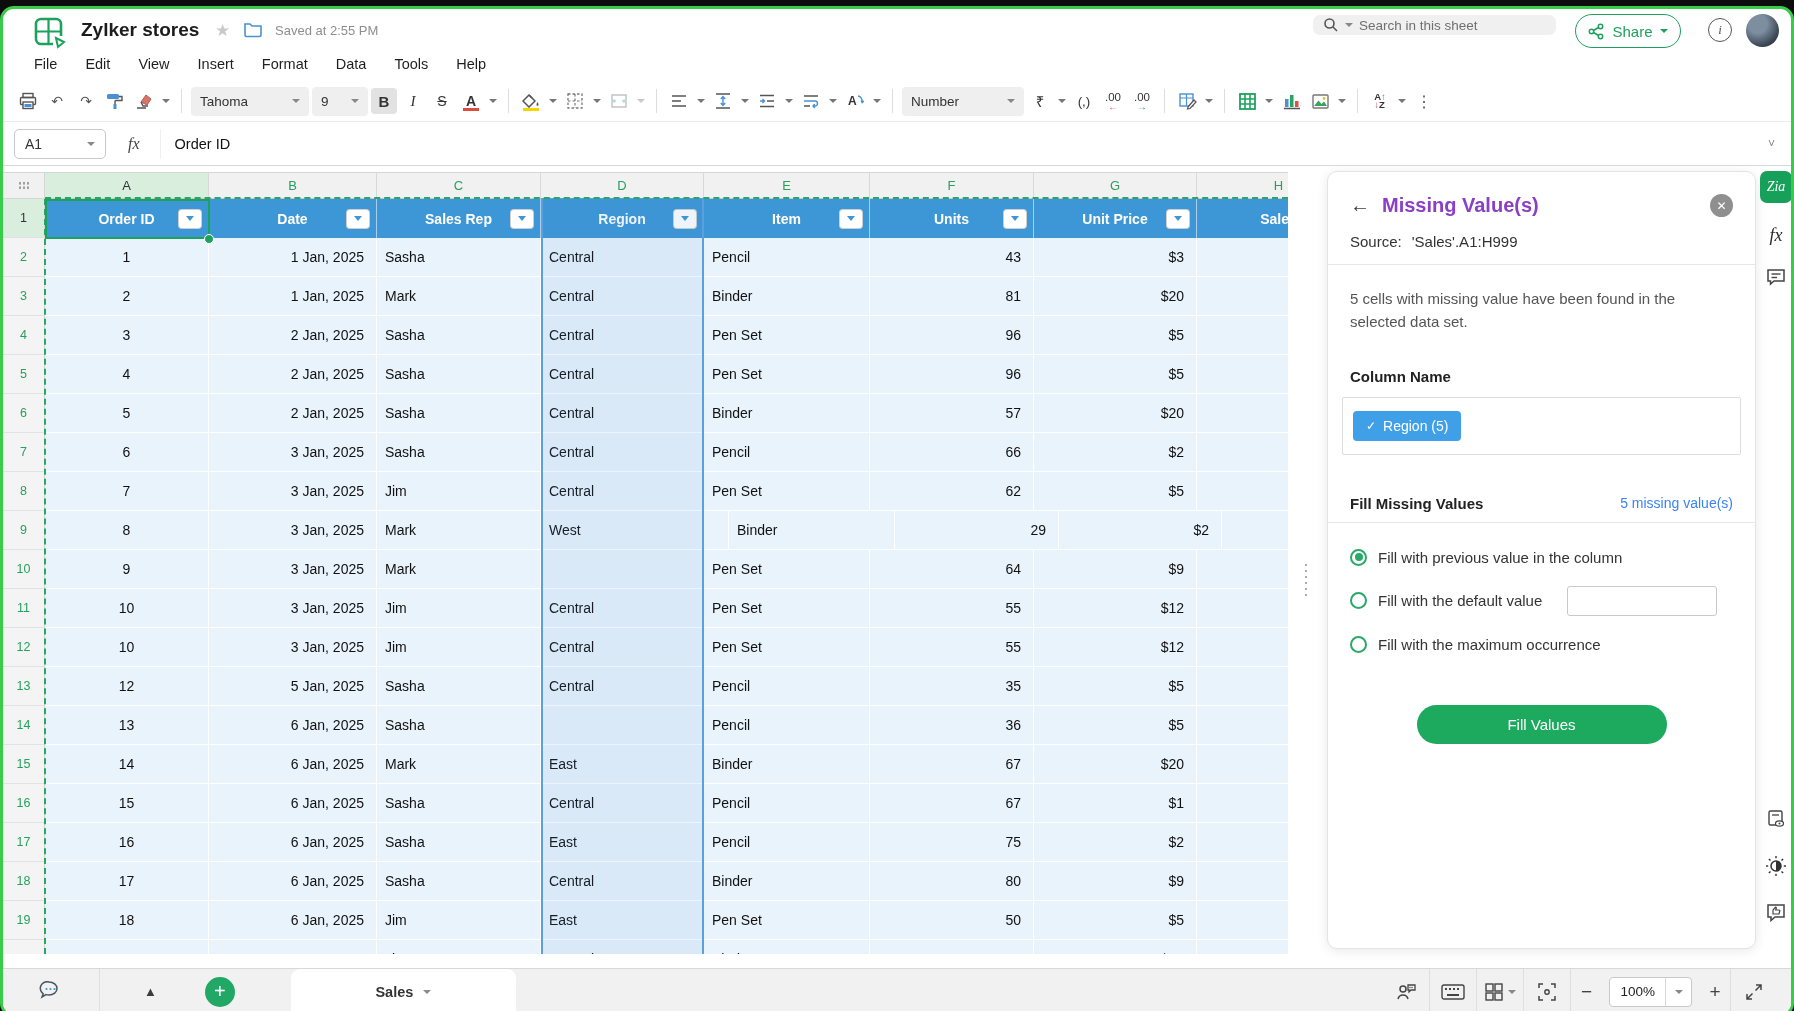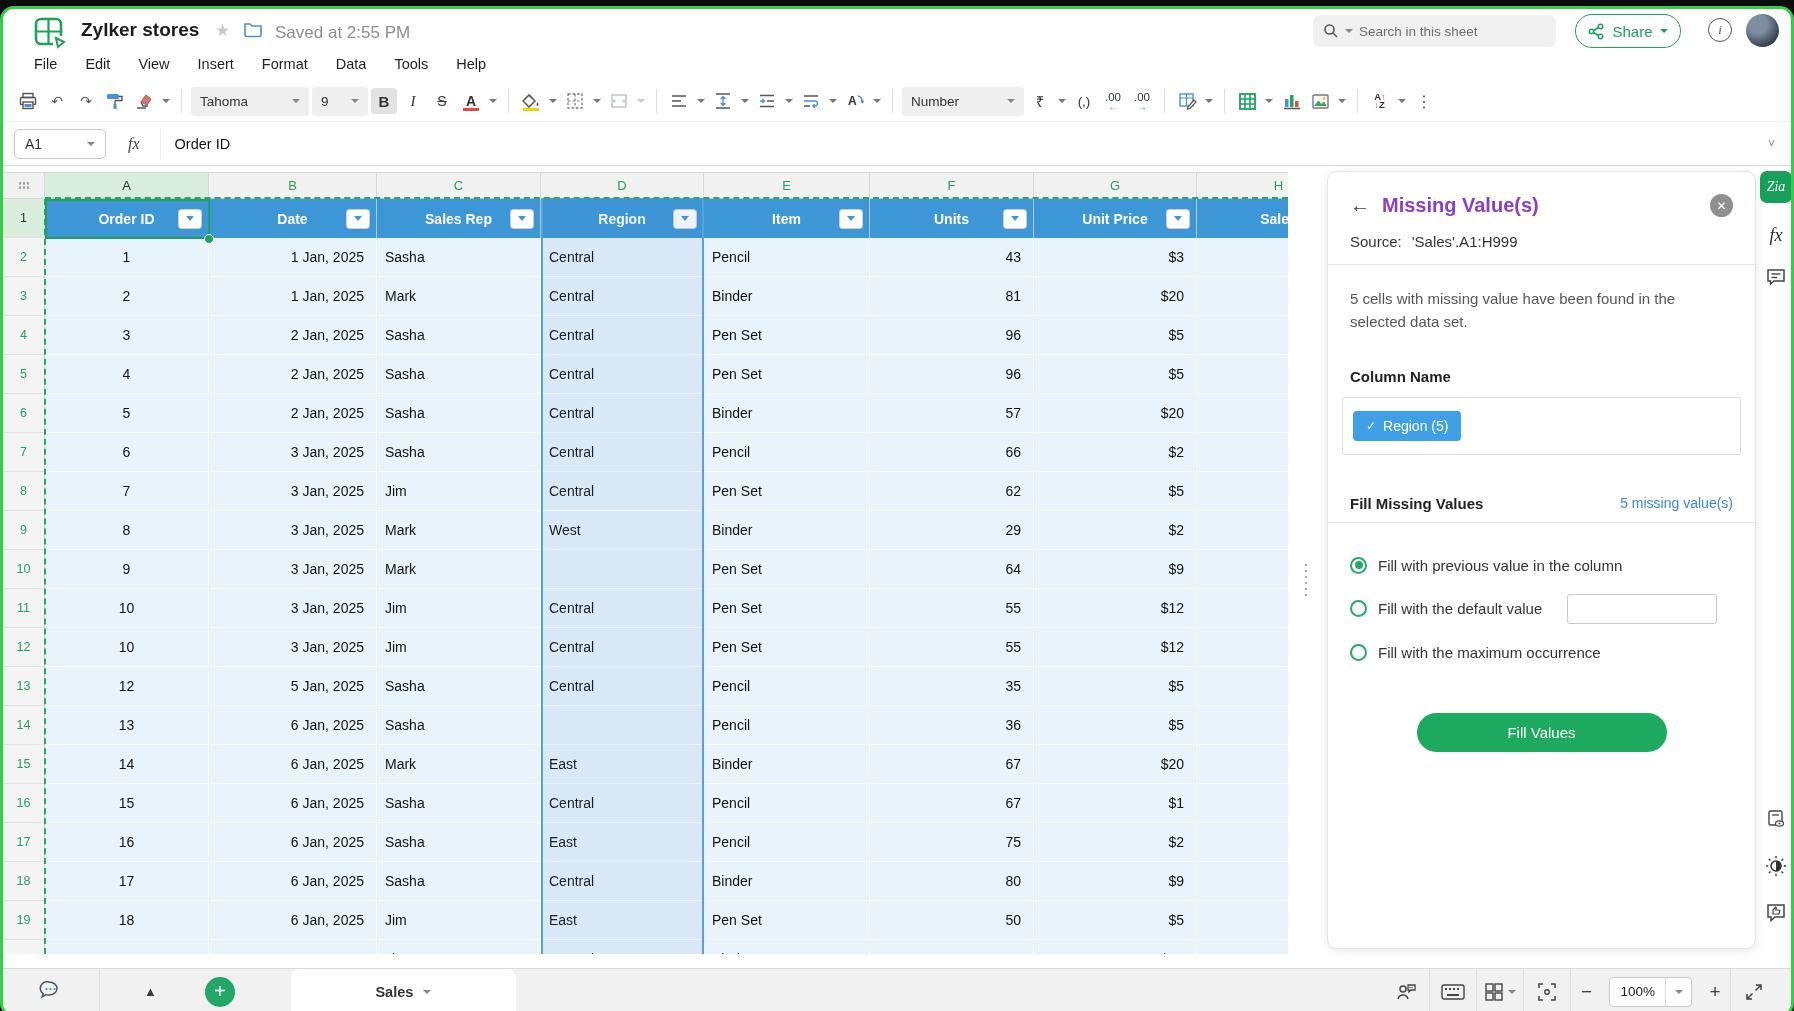--- a/index.html
+++ b/index.html
@@ -7,22 +7,22 @@
   body { font-family:"Liberation Sans", sans-serif; }
   .app { position:relative; width:1794px; height:1011px; background:#fff;
          border:3px solid #38cd49; border-radius:14px; overflow:hidden;margin-top:6px; }
 
   
   .titlebar { position:absolute; left:0; top:0; width:100%; height:44px; }
   .logo { position:absolute; left:30px; top:7px; width:34px; height:34px; }
   .doc-title { position:absolute; left:78px; top:10px; font-size:19px; font-weight:bold; color:#1c1c1c; }
   .star { position:absolute; left:212px; top:11px; font-size:17px; color:#c9c9c9; }
   .folder-ic { position:absolute; left:240px; top:11px; }
-  .saved { position:absolute; left:272px; top:14px; font-size:17px; color:#8e8e8e;text-align:right; }
-  .searchbox { position:absolute; left:1310px; top:6px; width:243px; height:32px; background:#f0f0f0;
+  .saved { position:absolute; left:272px; top:14px; font-size:13px; color:#8e8e8e;text-align:right; }
+  .searchbox { position:absolute; left:1310px; top:6px; width:243px; height:20px; background:#f0f0f0;
                border-radius:7px; display:flex; align-items:center; padding:0 10px; gap:6px; }
   .searchbox .ph { color:#6f6f6f; font-size:13.5px; }
   .share-btn { position:absolute; left:1572px; top:5px; width:106px; height:34px; border:1.5px solid #1fa15e;
                border-radius:17px; display:flex; align-items:center; justify-content:center; gap:7px;
                color:#1fa15e; font-size:15px; background:#fff; }
   .info-btn { position:absolute; left:1705px; top:9px; width:24px; height:24px; border:1.5px solid #555;
               border-radius:50%; color:#555; font-size:13px; display:flex; align-items:center; justify-content:center; font-style:italic; font-family:"Liberation Serif",serif;}
   .avatar { position:absolute; left:1743px; top:5px; width:33px; height:33px; border-radius:50%;
             background:radial-gradient(circle at 35% 30%, #7d8ea0 0 30%, #3a4654 70%, #222c38 100%); }
 
@@ -113,21 +113,21 @@
   .p-div { height:1px; background:#e6e6e6; }
   .p-msg { padding:22px 22px 0 22px; font-size:15px; color:#555; line-height:1.55; }
   .p-colname { padding:34px 22px 0 22px; font-size:15px; font-weight:bold; color:#222; }
   .p-chipbox { margin:12px 14px 0 14px; border:1px solid #ddd; border-radius:2px; height:58px; display:flex;
                align-items:center; padding-left:10px; }
   .p-chip { background:#3fa0e8; color:#fff; border-radius:4px; height:30px; display:flex; align-items:center;
             gap:7px; padding:0 13px; font-size:14px; }
   .p-fillrow { display:flex; align-items:center; justify-content:space-between; padding:40px 22px 10px 22px; }
   .p-filllabel { font-size:15px; font-weight:bold; color:#222; }
   .p-count { font-size:14px; color:#3b82f6; }
-  .p-opts { padding:14px 22px 0 22px; }
+  .p-opts { padding:6px 22px 0 22px; }
   .p-opt { display:flex; align-items:center; gap:11px; margin-top:20px; }
   .radio { width:17px; height:17px; border:2px solid #29a86a; border-radius:50%; flex:none; position:relative; }
   .radio.on::after { content:""; position:absolute; left:2.5px; top:2.5px; width:8px; height:8px;
                      border-radius:50%; background:#29a86a; }
   .p-opt label { font-size:15px; color:#333; }
   .p-opt input { width:150px; height:30px; border:1px solid #c9c9c9; border-radius:3px; margin-left:14px; }
   .p-btn { display:block; margin:52px auto 0 auto; width:250px; height:39px; border:none; border-radius:20px;
            background:#1daa5f; color:#fff; font-size:15px; font-family:inherit; }
 
   
@@ -554,21 +554,21 @@
           <div class="dcell l" style="width: 166px;">Pen Set</div>
           <div class="dcell r" style="width: 164px;">62</div>
           <div class="dcell r" style="width: 163px;">$5</div>
           <div class="dcell l" style="width: 164px;"></div>
         </div>
         <div class="grow">
           <div class="rowhdr">9</div>
           <div class="dcell c" style="width: 164px;">8</div>
           <div class="dcell r" style="width: 168px;">3 Jan, 2025</div>
           <div class="dcell l" style="width: 164px;">Mark</div>
-          <div class="dcell l" style="width: 163px;">West</div>
+          <div class="dcell l" style="width: 188px;">West</div>
           <div class="dcell l" style="width: 166px;">Binder</div>
           <div class="dcell r" style="width: 164px;">29</div>
           <div class="dcell r" style="width: 163px;">$2</div>
           <div class="dcell l" style="width: 164px;"></div>
         </div>
         <div class="grow">
           <div class="rowhdr">10</div>
           <div class="dcell c" style="width: 164px;">9</div>
           <div class="dcell r" style="width: 168px;">3 Jan, 2025</div>
           <div class="dcell l" style="width: 164px;">Mark</div>

